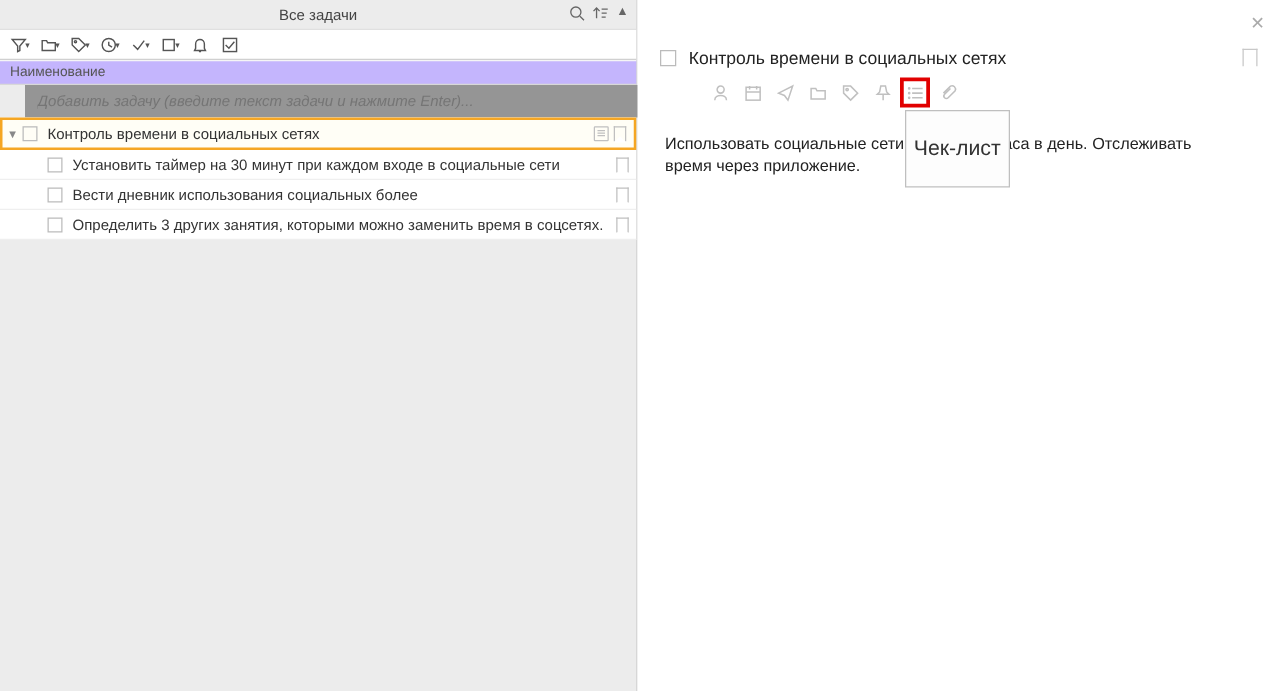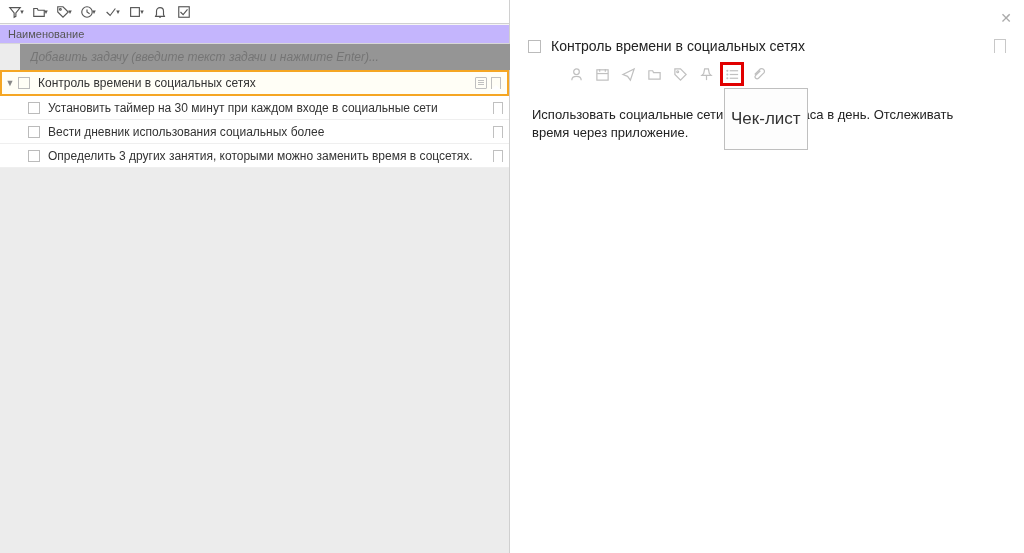--- a/index.html
+++ b/index.html
@@ -23,21 +23,21 @@
 
 .l-add { height: 26px; background: #959595; color: #e8e8e8; display: flex; align-items: center; padding: 0 10px; font-size: 12px; font-style: italic; border: none; width: 100%; text-align: left; margin-left: 20px; }
 
 .task-row { height: 24px; background: #fff; border-bottom: 1px solid #efefef; display: flex; align-items: center; padding-right: 6px; font-size: 12px; color: #333; cursor: pointer; }
 .task-row.selected { border: 2px solid #f5a623; background: #fffef6; height: 26px; }
 .task-row .expand { width: 12px; height: 12px; margin-left: 2px; margin-right: 2px; color: #888; font-size: 9px; display: flex; align-items: center; justify-content: center; cursor: pointer; }
 .task-row .cb { width: 12px; height: 12px; border: 1px solid #bbb; margin-right: 8px; cursor: pointer; flex-shrink: 0; }
 .task-row .txt { flex: 1; text-align: left; }
 .task-row .row-icons { display: flex; gap: 4px; color: #c0c0c0; }
 .task-row .row-icons span { cursor: pointer; }
-.subtask { padding-left: 28px; }
+.subtask { padding-left: 38px; }
 .subtask .cb { margin-left: 0; }
 
 .icon-page { width: 12px; height: 12px; border: 1px solid #c0c0c0; border-radius: 1px; position: relative; }
 .icon-page::before { content: ""; position: absolute; left: 2px; top: 2px; right: 2px; height: 1px; background: #c0c0c0; box-shadow: 0 2px 0 #c0c0c0, 0 4px 0 #c0c0c0; }
 .icon-bookmark { width: 10px; height: 12px; border: 1px solid #c0c0c0; border-bottom: none; position: relative; }
 .icon-bookmark::after { content: ""; position: absolute; bottom: -1px; left: -1px; width: 0; height: 0; border-left: 5px solid transparent; border-right: 5px solid transparent; border-bottom: 5px solid #fff; }
 
 
 .right { flex: 1; background: #fff; display: flex; flex-direction: column; padding: 12px 18px 0 18px; position: relative; }
 .close-x { position: absolute; top: 10px; right: 12px; color: #aaa; font-size: 14px; cursor: pointer; }
@@ -53,20 +53,41 @@
 .tooltip { position: absolute; top: 22px; left: 156px; border: 1px solid #bfbfbf; background: #fdfdfd; padding: 20px 6px; font-size: 17px; color: #333; white-space: nowrap; z-index: 5; }
 
 .r-desc { margin: 22px 0 0 4px; font-size: 13px; line-height: 1.4; color: #222; max-width: 460px; }
 </style>
 </head>
 <body>
 
 <div class="app">
 
   <div class="left">
+    <div class="l-header">
+      <span class="l-title">Все задачи</span>
+      <div class="l-header-actions">
+        <span>
+          <svg width="13" height="13" viewBox="0 0 16 16">
+              <circle cx="7" cy="7" r="5" stroke="#666" fill="none" stroke-width="1.3"></circle>
+              <line x1="11" y1="11" x2="15" y2="15" stroke="#666" stroke-width="1.3"></line>
+            </svg>
+        </span>
+        <span>
+          <svg width="13" height="13" viewBox="0 0 16 16" stroke="#666" stroke-width="1.3" fill="none">
+              <line x1="4" y1="3" x2="4" y2="13"></line>
+              <polyline points="1,6 4,3 7,6"></polyline>
+              <line x1="9" y1="4" x2="15" y2="4"></line>
+              <line x1="9" y1="8" x2="14" y2="8"></line>
+              <line x1="9" y1="12" x2="13" y2="12"></line>
+            </svg>
+        </span>
+        <span style="font-size:10px;color:#666;">▲</span>
+      </div>
+    </div>
 
     <div class="l-toolbar">
       <span class="tb-btn tb-drop">
           <svg viewBox="0 0 16 16">
             <polygon points="2,3 14,3 9,9 9,13 7,14 7,9"></polygon>
           </svg>
         </span>
       <span class="tb-btn tb-drop">
           <svg viewBox="0 0 16 16">
             <path d="M2 4h4l1 2h7v7H2z"></path>

